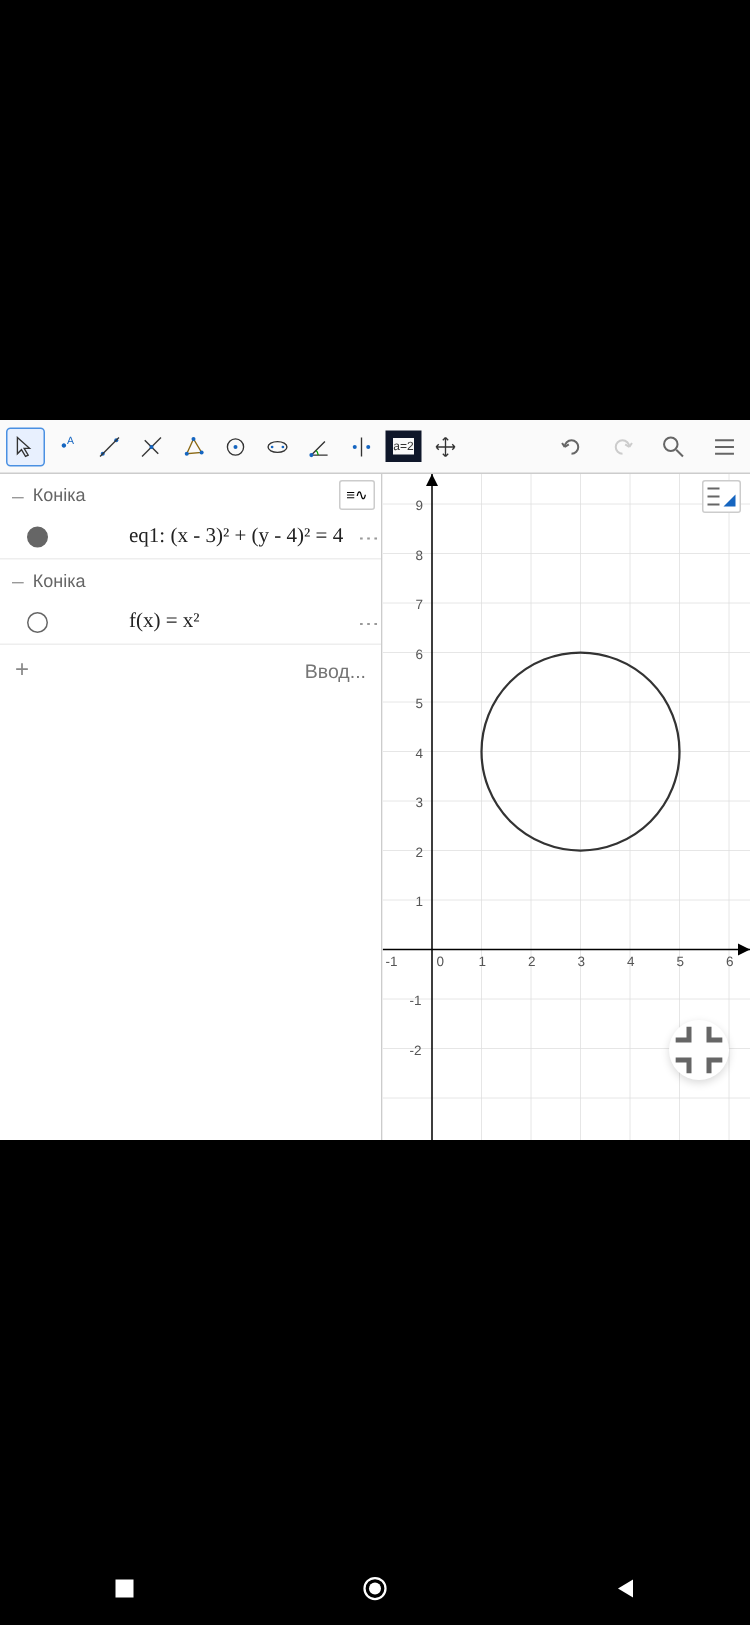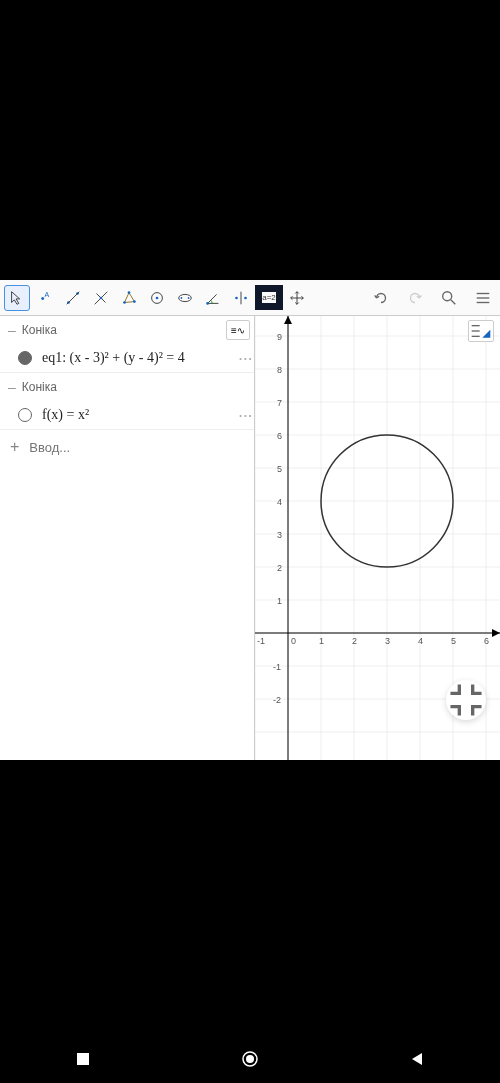--- a/index.html
+++ b/index.html
@@ -10,25 +10,25 @@
   .tool-btn.active { border-color: #4a90e2; background: #e8f0fe; }
   .tool-btn svg { width: 18px; height: 18px; }
   .toolbar-right { margin-left: auto; display: flex; gap: 8px; align-items: center; }
   .content { flex: 1; display: flex; min-height: 0; }
   .algebra { width: 255px; border-right: 1px solid #ccc; display: flex; flex-direction: column; background: #fff; position: relative; }
   .section-header { display: flex; align-items: center; padding: 6px 8px; font-size: 12px; color: #666; gap: 6px; }
   .collapse-dash { color: #999; font-size: 14px; }
   .algebra-row { display: flex; align-items: center; padding: 6px 8px 6px 18px; border-bottom: 1px solid #eee; font-size: 13px; gap: 10px; position: relative; }
   .circle-marker { width: 14px; height: 14px; border-radius: 50%; border: 1px solid #666; flex-shrink: 0; }
   .circle-marker.filled { background: #666; }
-  .expr { color: #222; font-family: 'Times New Roman', serif; font-size: 14px; }
+  .expr { color: #222; font-family: 'Times New Roman', serif; font-size: 14px; margin-left: 44px; }
   .row-menu { position: absolute; right: 6px; top: 8px; color: #999; font-size: 14px; cursor: pointer; letter-spacing: -1px; writing-mode: vertical-lr; line-height: 4px; }
   .input-row { display: flex; align-items: center; padding: 8px 10px; gap: 10px; }
   .plus { color: #888; font-size: 16px; }
-  .input-field { border: none; outline: none; font-size: 13px; color: #aaa; flex: 1; background: transparent; }
+  .input-field { border: none; outline: none; font-size: 13px; color: #aaa; flex: 1; background: transparent; text-align: right; }
   .algebra-top-btn { position: absolute; right: 4px; top: 4px; width: 24px; height: 20px; border: 1px solid #ccc; border-radius: 2px; display: flex; align-items: center; justify-content: center; font-size: 10px; background: #fff; cursor: pointer; }
   .graphics { flex: 1; position: relative; background: #fff; overflow: hidden; }
   .graphics svg { width: 100%; height: 100%; }
   .gfx-btn { position: absolute; right: 6px; top: 4px; width: 26px; height: 22px; border: 1px solid #ccc; border-radius: 2px; background: #fff; cursor: pointer; display: flex; align-items: center; justify-content: center; }
   .fullscreen-exit { position: absolute; right: 14px; bottom: 40px; width: 40px; height: 40px; border-radius: 50%; background: #fff; box-shadow: 0 2px 6px rgba(0,0,0,0.15); display: flex; align-items: center; justify-content: center; cursor: pointer; }
   .nav-bar { position: absolute; bottom: 0; left: 0; width: 500px; height: 48px; background: #000; display: flex; align-items: center; justify-content: space-around; }
   .nav-btn { width: 24px; height: 24px; display: flex; align-items: center; justify-content: center; cursor: pointer; }
 </style>
 </head>
 <body>
@@ -87,21 +87,21 @@
         </svg>
       </div>
     <div class="tool-btn">
         <svg viewBox="0 0 20 20">
           <line x1="10" y1="3" x2="10" y2="17" stroke="#333"></line>
           <circle cx="5" cy="10" r="1.5" fill="#1565c0"></circle>
           <circle cx="15" cy="10" r="1.5" fill="#1565c0"></circle>
         </svg>
       </div>
     <div class="tool-btn">
-        <span style="font-size:8px;border:7px solid #0f172a;padding:1px 0">a=2</span>
+        <span style="font-size:8px;border:5px solid #0f172a;padding:1px 0">a=2</span>
       </div>
     <div class="tool-btn">
         <svg viewBox="0 0 20 20">
           <path d="M10 3 L10 17 M3 10 L17 10 M10 3 L8 5 M10 3 L12 5 M10 17 L8 15 M10 17 L12 15 M3 10 L5 8 M3 10 L5 12 M17 10 L15 8 M17 10 L15 12" stroke="#333" fill="none"></path>
         </svg>
       </div>
     <div class="toolbar-right">
       <div class="tool-btn">
           <svg viewBox="0 0 20 20">
             <path d="M5 10 A5 5 0 1 1 10 15" fill="none" stroke="#666" stroke-width="1.5"></path>

